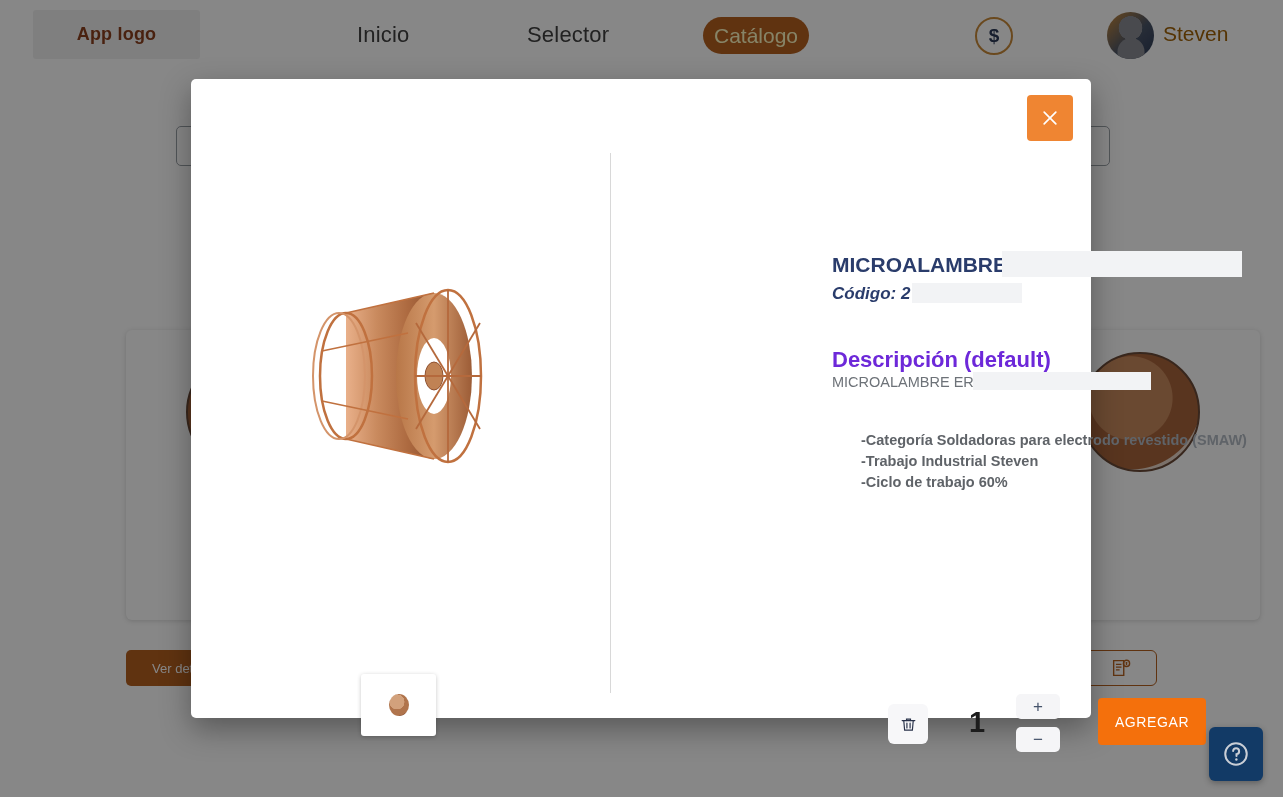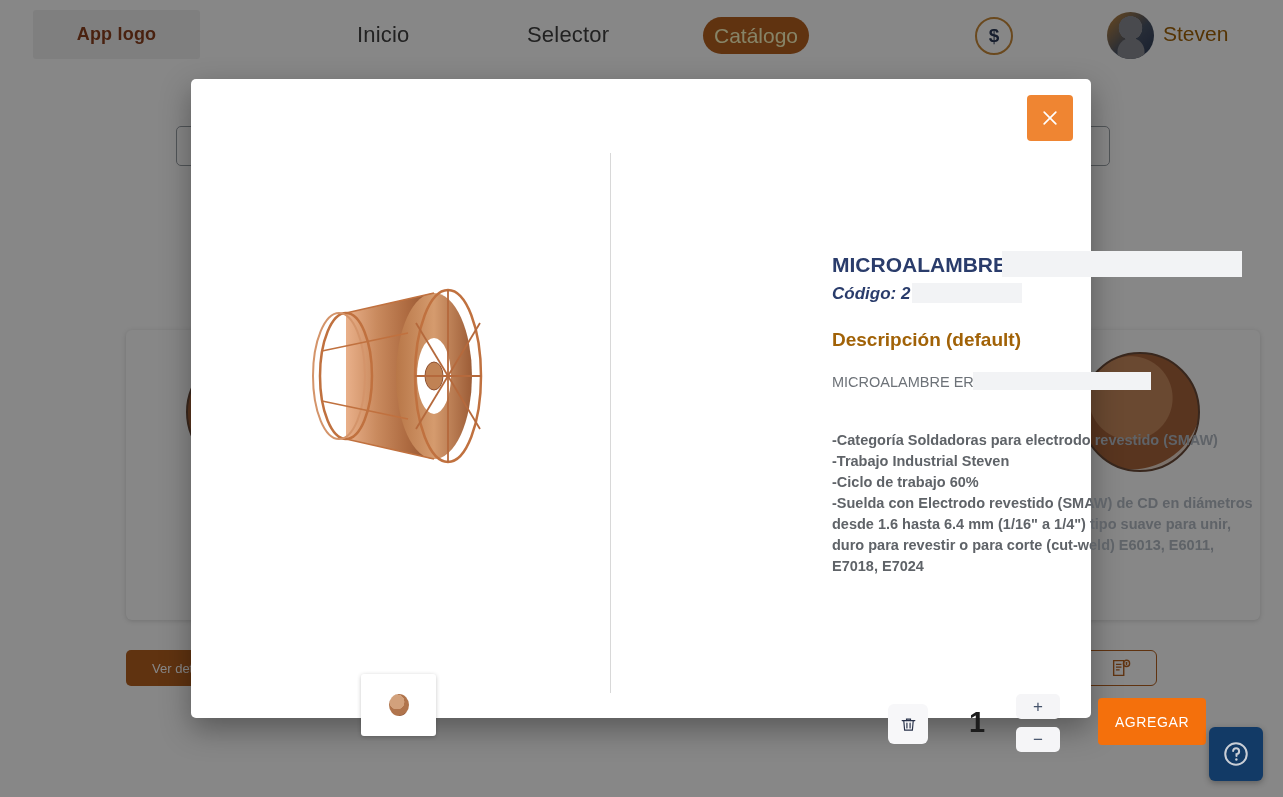--- a/index.html
+++ b/index.html
@@ -157,37 +157,37 @@
   .prod-code {
     position: absolute; left: 0; top: 205px;
     font-size: 17px; font-weight: bold; font-style: italic; color: #2a3c6b;
   }
   .redact-code {
     position: absolute; left: 80px; top: 204px; width: 110px; height: 20px;
     background: #f2f3f5;
   }
 
   .desc-head {
-    position: absolute; left: 0; top: 250px;
-    font-size: 19px; font-weight: bold; color: #a16207;
+    position: absolute; left: 0; top: 268px;
+    font-size: 22px; font-weight: bold; color: #6d28d9;
   }
   .desc-sub {
     position: absolute; left: 0; top: 295px;
     font-size: 14.5px; color: #6d7278;
   }
   .redact-sub {
     position: absolute; left: 141px; top: 293px; width: 178px; height: 18px;
     background: #f2f3f5;
   }
 
   .spec-list {
     position: absolute; left: 0; top: 351px; width: 428px;
     font-size: 14.5px; font-weight: bold; color: #5f6368; line-height: 21px;
   }
-  .spec-list .ln { white-space: nowrap; }
+  .spec-list .ln { white-space: nowrap; margin-left: 29px; }
   .spec-list .wrap { white-space: normal; }
 
   
   .actions { position: absolute; left: 641px; top: 605px; width: 430px; height: 80px; }
   .trash-btn {
     position: absolute; left: 56px; top: 20px; width: 40px; height: 40px;
     background: #f7f7f9; border: none; border-radius: 6px; cursor: pointer;
     display: flex; align-items: center; justify-content: center;
   }
   .qty-value {
@@ -334,21 +334,20 @@
       <div class="redact-code"></div>
 
       <div class="desc-head">Descripción (default)</div>
       <div class="desc-sub">MICROALAMBRE ER</div>
       <div class="redact-sub"></div>
 
       <div class="spec-list">
         <div class="ln">-Categoría Soldadoras para electrodo revestido (SMAW)</div>
         <div class="ln">-Trabajo Industrial Steven</div>
         <div class="ln">-Ciclo de trabajo 60%</div>
-        <div class="wrap">-Suelda con Electrodo revestido (SMAW) de CD en diámetros desde 1.6 hasta 6.4 mm (1/16" a 1/4") tipo suave para unir, duro para revestir o para corte (cut-weld) E6013, E6011, E7018, E7024</div>
       </div>
     </div>
 
     <div class="actions">
       <button class="trash-btn">
         <svg viewBox="0 0 24 24" width="19" height="19" fill="none" stroke="#29324a" stroke-width="1.5" stroke-linecap="round">
           <path d="M4 7h16"></path>
             <path d="M9.5 7V5.2h5V7"></path>
           <path d="M6 7l1.1 12.2h9.8L18 7"></path>
           <path d="M10 10.3v6M14 10.3v6"></path>

